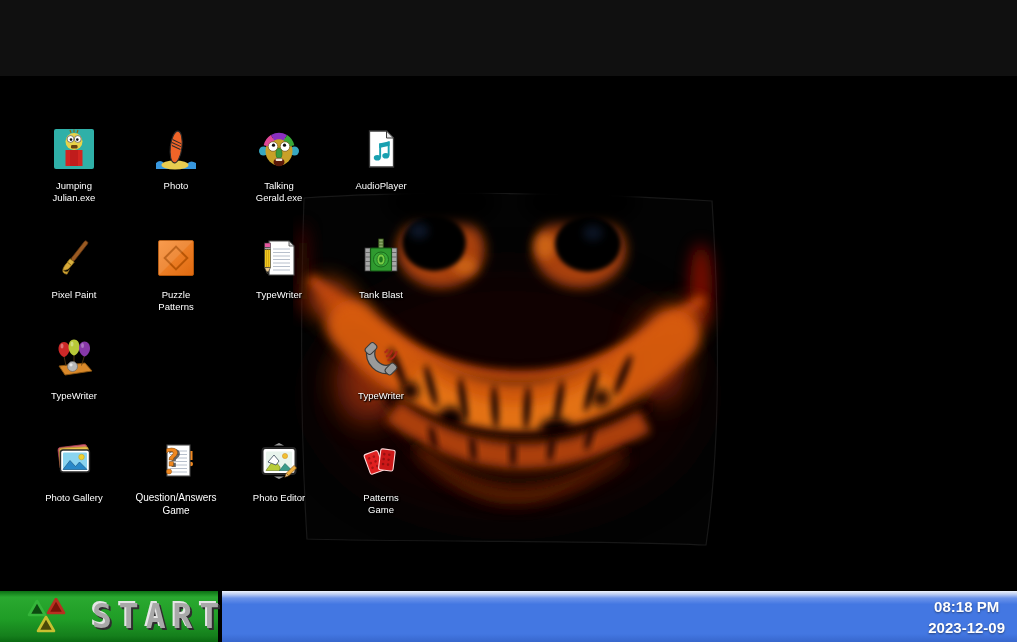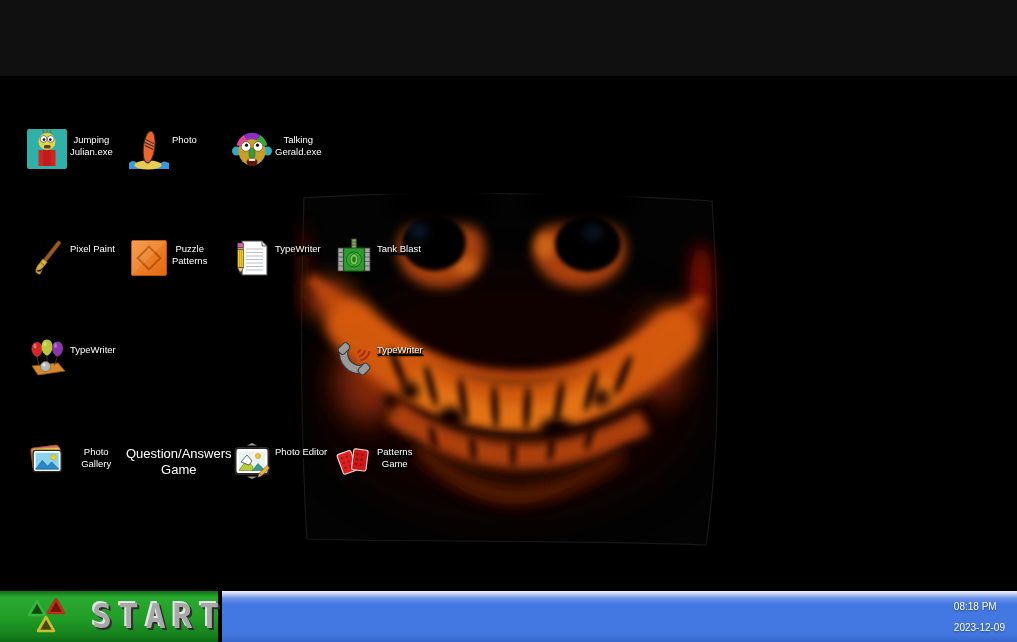--- a/index.html
+++ b/index.html
@@ -2,38 +2,38 @@
 <html><head>
 <meta charset="utf-8">
 <style>
   html,body{margin:0;padding:0;background:#000;}
   .stage{position:relative;width:1017px;height:642px;background:#000;overflow:hidden;
          font-family:"Liberation Sans",sans-serif;}
   .top-band{position:absolute;left:0;top:0;width:1017px;height:76px;background:#101010;}
   .face-wrap{position:absolute;left:293px;top:186px;width:440px;height:365px;}
   .face-wrap svg{width:440px;height:365px;display:block;}
 
-  .cell{position:absolute;width:100px;display:flex;align-items:flex-start;cursor:pointer;text-decoration:underline;}
+  .cell{position:absolute;width:100px;display:flex;flex-direction:column;align-items:center;cursor:pointer;}
   .cell svg.app{width:46px;height:46px;display:block;}
   .label{margin-top:8px;font-size:9.5px;line-height:1.25;color:#fff;text-align:center;
          white-space:pre-line;text-shadow:0 1px 2px #000,1px 1px 1px #000;}
-  .cell.small .label{font-size:13px;}
+  .cell.small .label{font-size:10px;}
 
   .taskbar{position:absolute;left:0;bottom:0;width:992px;height:53px;background:#000;}
   .start{position:absolute;left:0;top:2px;width:218px;height:51px;cursor:pointer;
          background:linear-gradient(180deg,#0c6f14 0%,#2aa930 12%,#1f9d26 55%,#157f1c 88%,#0a6a12 100%);
          display:flex;align-items:center;}
   .start-logo{margin-left:24px;flex:0 0 auto;}
   .start-text{margin-left:24px;font-family:"DejaVu Sans Mono",monospace;font-weight:bold;
          font-size:33px;letter-spacing:7px;color:#a9a9a9;
          text-shadow:-2px -2px 0 #e6e6e6,2px 2px 0 #2e2e2e,1px 1px 0 #4a4a4a;}
   .blue-bar{position:absolute;left:222px;top:2px;width:795px;height:51px;
          background:linear-gradient(180deg,#eef3fb 0%,#b6c9f2 7%,#6b93ea 14%,#4377e2 26%,#4377e2 84%,#3767cd 100%);}
-  .clock{position:absolute;right:12px;top:6px;text-align:left;color:#fff;font-weight:normal;
-         font-size:10px;line-height:20.5px;text-shadow:0 1px 2px rgba(0,0,0,.45);}
+  .clock{position:absolute;right:12px;top:6px;text-align:center;color:#fff;font-weight:bold;
+         font-size:15px;line-height:20.5px;text-shadow:0 1px 2px rgba(0,0,0,.45);}
 </style>
 </head>
 <body>
 
 <div class="stage">
 
   <div class="top-band"></div>
 
   <div class="face-wrap">
     <svg viewBox="0 0 440 365">
@@ -163,20 +163,32 @@
       <circle cx="17.5" cy="19.2" r="1.6" fill="#111"></circle>
       <circle cx="28.5" cy="19.2" r="1.6" fill="#111"></circle>
       <ellipse cx="23" cy="27.5" rx="3" ry="5.5" fill="#3a9a40" stroke="#1a6a20" stroke-width="0.6"></ellipse>
       <ellipse cx="23" cy="36" rx="5.5" ry="4.3" fill="#5a1808"></ellipse>
       <rect x="19.6" y="32.6" width="6.8" height="2.3" rx="1" fill="#f2ead8"></rect>
     </svg>
     <span class="label">Talking
 Gerald.exe</span>
   </div>
 
+  <div class="cell" style="left:331px;top:126px">
+    <svg class="app" viewBox="0 0 46 46">
+      <path d="M11.5,5 h17 l7,7 v29 h-24 z" fill="#fff" stroke="#3a3a3a" stroke-width="1.3"></path>
+      <path d="M28.5,5 l7,7 h-7 z" fill="#e6e6e6" stroke="#3a3a3a" stroke-width="1"></path>
+      <path d="M21.2,17.5 l10.4,-2.2 v4.4 l-10.4,2.2 z" fill="#18a0b0"></path>
+      <rect x="21.2" y="17.5" width="1.9" height="14" fill="#18a0b0"></rect>
+      <rect x="29.7" y="15.5" width="1.9" height="14" fill="#18a0b0"></rect>
+      <ellipse cx="19.3" cy="31.8" rx="3.5" ry="2.8" fill="#18a0b0"></ellipse>
+      <ellipse cx="27.8" cy="29.8" rx="3.5" ry="2.8" fill="#18a0b0"></ellipse>
+    </svg>
+    <span class="label">AudioPlayer</span>
+  </div>
 
   <div class="cell" style="left:24px;top:235px">
     <svg class="app" viewBox="0 0 46 46">
       <g transform="rotate(38 23 23)">
         <rect x="21" y="2" width="4" height="24" rx="1.6" fill="#9a5a22" stroke="#5a3010" stroke-width="0.7"></rect>
         <rect x="20.3" y="26" width="5.4" height="4.5" fill="#d8b040" stroke="#8a6a18" stroke-width="0.7"></rect>
         <path d="M20.5,30.5 h5 c0.5,4 -0.5,7 -3.5,8.5 c2.5,1 5,-0.5 4.5,-4 l1,5 c-4,3 -8,0.5 -7,-9.5 z" fill="#d8aa38" stroke="#8a6a18" stroke-width="0.6"></path>
       </g>
     </svg>
     <span class="label">Pixel Paint</span>

